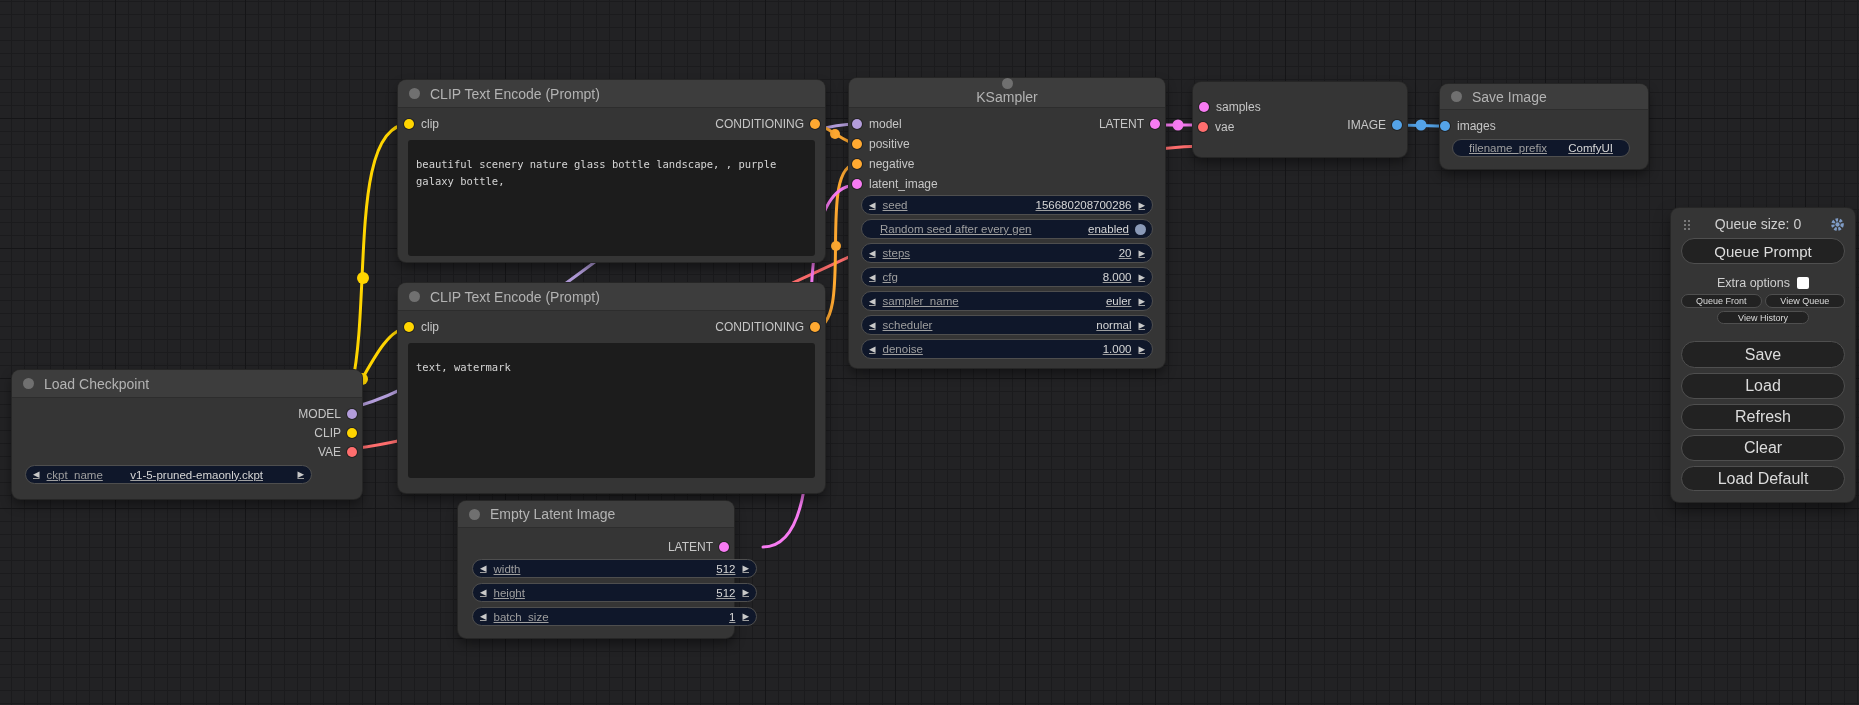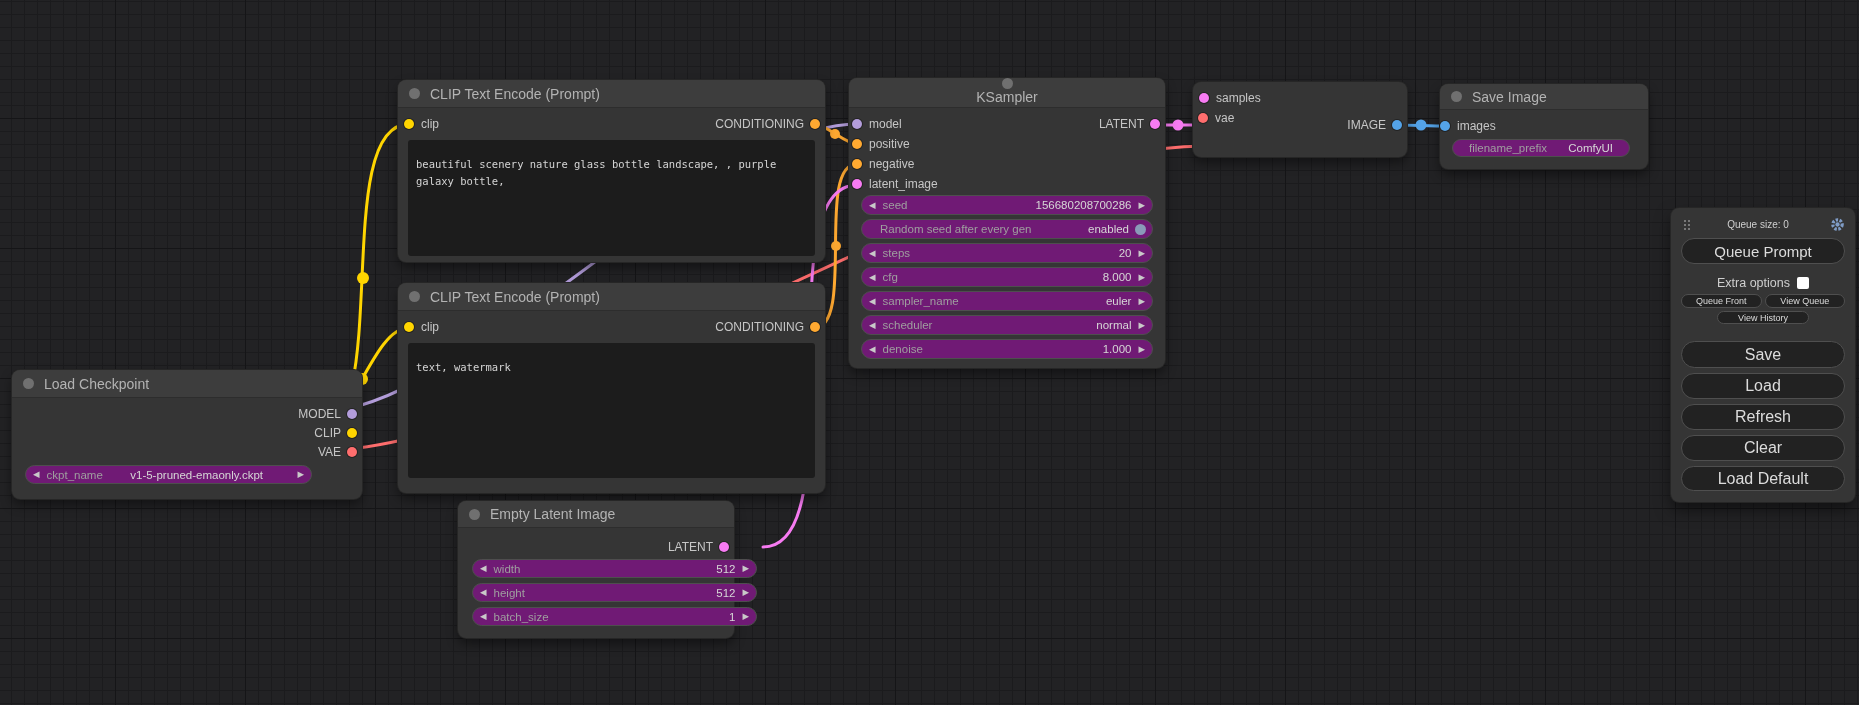--- a/index.html
+++ b/index.html
@@ -29,22 +29,22 @@
   .title-dot{width:11px;height:11px;border-radius:50%;background:#707070;margin:0 10px 0 11px;flex:0 0 auto;}
   .port-row{display:flex;align-items:center;height:20px;font-size:12px;color:#c6c6c6;}
   .in-row{padding-left:3px;}
   .in-row .plabel{margin-left:7px;}
   .out-row{justify-content:flex-end;padding-right:5px;}
   .out-row .plabel{margin-right:6px;}
   .pdot{width:10px;height:10px;border-radius:50%;flex:0 0 auto;box-shadow:0 0 0 1px rgba(0,0,0,.35);}
   .c-model{background:#B39DDB;} .c-clip{background:#FFD500;} .c-vae{background:#FF6E6E;}
   .c-cond{background:#FFA931;} .c-latent{background:#F77BF2;} .c-image{background:#54A3E8;}
   .widget{
-    display:flex;align-items:center;background:#701a75;border:1px solid #4e4e4e;
-    border-radius:10px;font-size:11.5px;height:19px;box-sizing:border-box;color:#9f9f9f;
+    display:flex;align-items:center;background:#0f172a;border:1px solid #4e4e4e;
+    border-radius:10px;font-size:11.5px;height:19px;box-sizing:border-box;color:#9f9f9f;text-decoration:underline;
   }
   .warrow{color:#c9c9c9;font-size:8.5px;padding:0 7px;line-height:1;flex:0 0 auto;}
   .wlabel{color:#9f9f9f;white-space:nowrap;}
   .wvalue{margin-left:auto;color:#d6d6d6;white-space:nowrap;}
   .wvalue.centered{margin:0 auto;}
   .toggle-dot{width:11px;height:11px;border-radius:50%;background:#8a9ab8;margin:0 6px 0 6px;flex:0 0 auto;}
   .prompt-box{
     background:#1c1c1c;border-radius:3px;color:#d5d5d5;
     font-family:"DejaVu Sans Mono",monospace;font-size:10.5px;line-height:1.6;
     padding:16px 8px;box-sizing:border-box;overflow:hidden;white-space:pre-wrap;word-break:break-word;
@@ -52,21 +52,21 @@
   .abs{position:absolute;}
   
   .queue-panel{
     position:absolute;left:1671px;top:208px;width:184px;height:294px;z-index:3;
     background:#353535;border-radius:8px;box-shadow:0 0 0 1px #262626,0 8px 16px rgba(0,0,0,.5);
     box-sizing:border-box;padding:8px 10px;color:#d6d6d6;
   }
   .qp-header{display:flex;align-items:center;height:16px;}
   .drag-dots{width:2px;height:2px;border-radius:50%;background:#8f8f8f;margin:2px 0 8px 3px;
     box-shadow:4px 0 0 #8f8f8f,0 4px 0 #8f8f8f,4px 4px 0 #8f8f8f,0 8px 0 #8f8f8f,4px 8px 0 #8f8f8f;}
-  .qp-title{flex:1;text-align:center;font-size:10px;color:#cfcfcf;}
+  .qp-title{flex:1;text-align:center;font-size:14px;color:#cfcfcf;}
   .btn{
     background:#222222;border:1px solid #4f4f4f;border-radius:14px;color:#dcdcdc;
     display:flex;align-items:center;justify-content:center;box-sizing:border-box;cursor:default;
   }
   .btn-big{width:164px;height:26px;font-size:16px;}
   .btn-qp{width:164px;height:26px;font-size:15px;margin-top:6px;}
   .btn-small{height:14px;font-size:9px;border-radius:8px;flex:1;}
   .extra-row{display:flex;align-items:center;justify-content:center;margin-top:12px;height:14px;font-size:12.5px;color:#cfcfcf;}
   .checkbox{width:12px;height:12px;background:#ffffff;border-radius:2px;margin-left:7px;}
   .small-row{display:flex;gap:3px;margin-top:4px;}
@@ -265,21 +265,21 @@
       <span class="warrow">▶</span>
     </div>
   </div>
 </div>
 
 <div class="node" style="left:1193px;top:82px;width:214px;height:75px;">
   <div class="port-row out-row abs" style="top:33px;right:0;width:100px;">
     <span class="plabel">IMAGE</span>
     <span class="pdot c-image"></span>
   </div>
-  <div style="margin-top:6px;">
+  <div style="margin-top:15px;">
     <div class="port-row in-row" style="padding-left:6px;">
       <span class="pdot c-latent"></span>
       <span class="plabel">samples</span>
     </div>
     <div class="port-row in-row" style="padding-left:5px;">
       <span class="pdot c-vae"></span>
       <span class="plabel">vae</span>
     </div>
   </div>
 </div>

